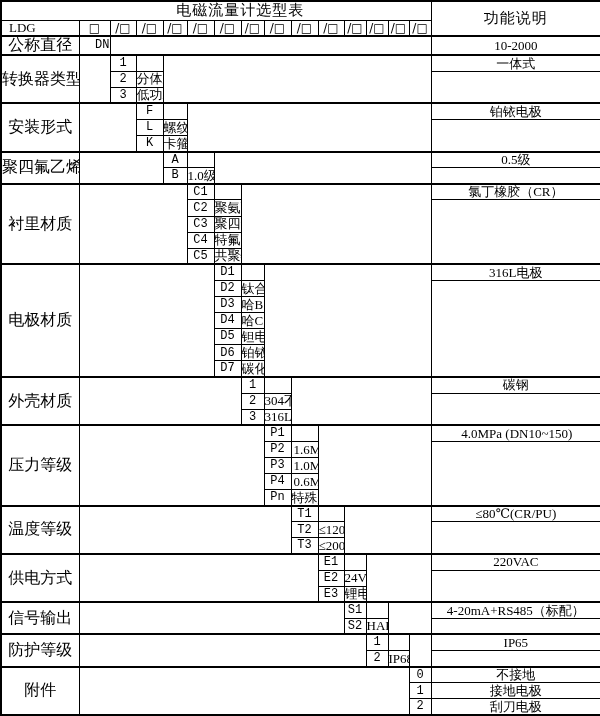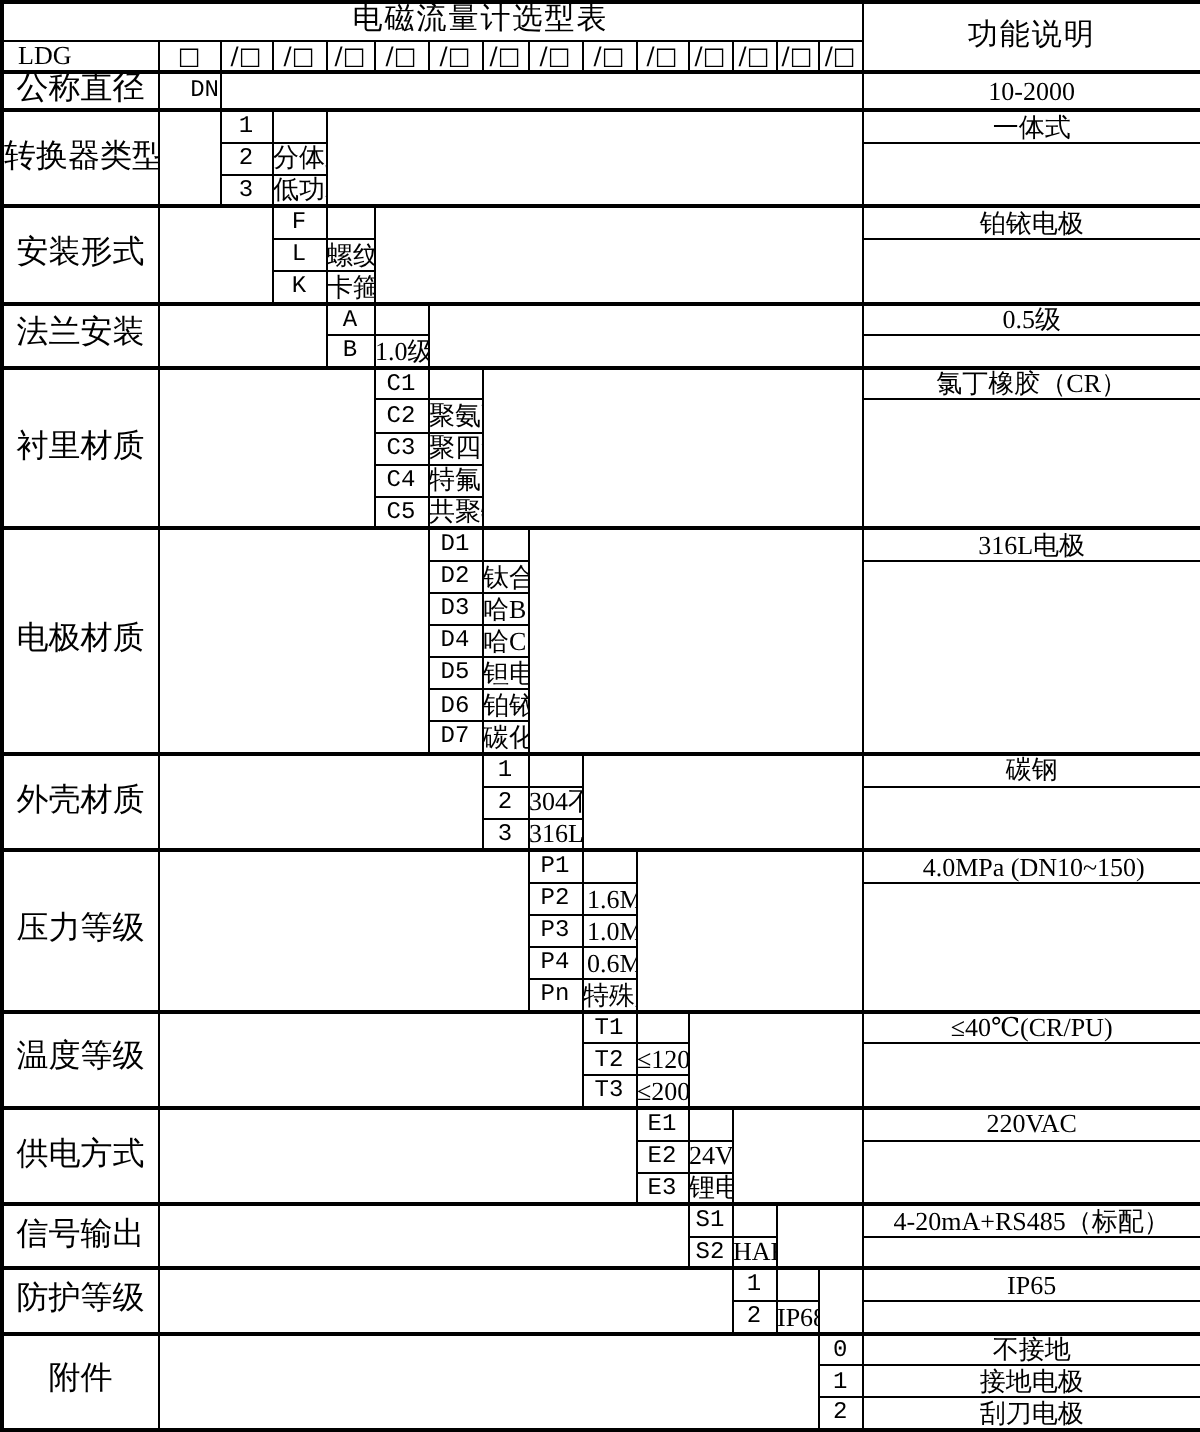--- a/index.html
+++ b/index.html
@@ -99,21 +99,21 @@
         </tr>
         <tr>
           <td class="code">L</td>
           <td class="fn">螺纹安装</td>
         </tr>
         <tr>
           <td class="code">K</td>
           <td class="fn">卡箍安装</td>
         </tr>
         <tr class="sec">
-          <td class="lbl" rowspan="2">法兰安装</td>
+          <td class="lbl" rowspan="2">聚四氟乙烯</td>
           <td class="filler" colspan="3" rowspan="2"></td>
           <td class="code">A</td>
           <td class="xbox"></td>
           <td class="filler" colspan="9" rowspan="2"></td>
           <td class="fn">0.5级</td>
         </tr>
         <tr>
           <td class="code">B</td>
           <td class="fn">1.0级</td>
         </tr>
@@ -212,21 +212,21 @@
         <tr>
           <td class="code">Pn</td>
           <td class="fn">特殊定制</td>
         </tr>
         <tr class="sec">
           <td class="lbl" rowspan="3">温度等级</td>
           <td class="filler" colspan="8" rowspan="3"></td>
           <td class="code">T1</td>
           <td class="xbox"></td>
           <td class="filler" colspan="4" rowspan="3"></td>
-          <td class="fn">≤40℃(CR/PU)</td>
+          <td class="fn">≤80℃(CR/PU)</td>
         </tr>
         <tr>
           <td class="code">T2</td>
           <td class="fn">≤120℃(PTEP/FEP)</td>
         </tr>
         <tr>
           <td class="code">T3</td>
           <td class="fn">≤200℃(PFA)</td>
         </tr>
         <tr class="sec">

